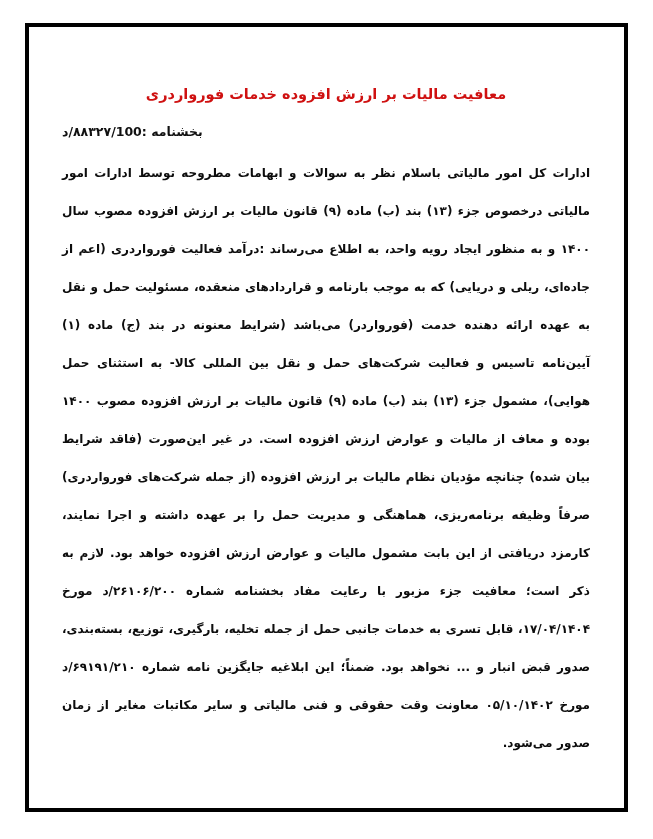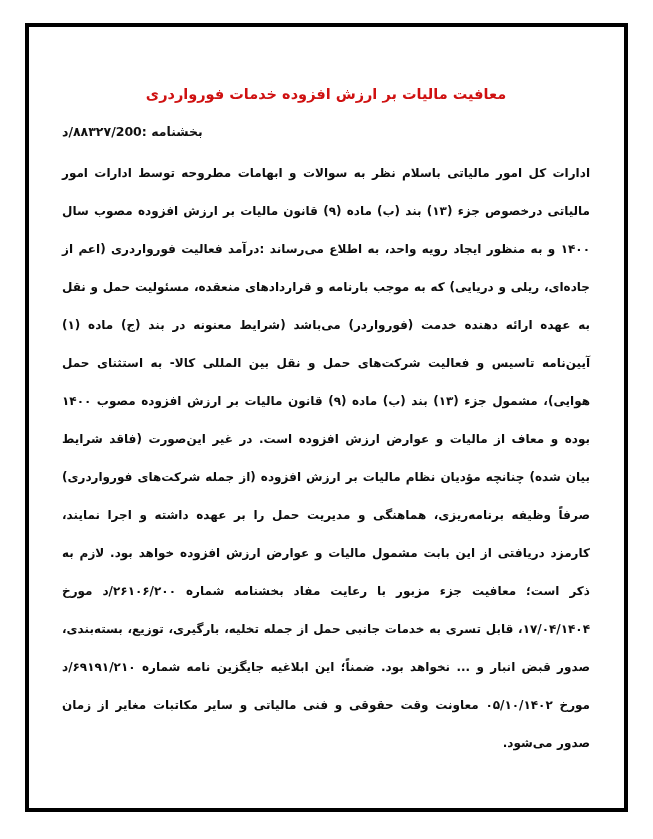--- a/index.html
+++ b/index.html
@@ -92,21 +92,21 @@
 
 <div class="page">
 
   <div class="page-frame"></div>
 
   <div class="content">
 
     <h1 class="doc-title">معافیت مالیات بر ارزش افزوده خدمات فورواردری</h1>
 
     <div class="meta-block">
-      <span class="meta-line">بخشنامه :۸۸۳۲۷/200/د</span>
+      <span class="meta-line">بخشنامه :۸۸۳۲۷/100/د</span>
     </div>
 
     <div class="body-block">
       <p class="body-para">ادارات کل امور مالیاتی باسلام نظر به سوالات و ابهامات مطروحه توسط ادارات امور مالیاتی درخصوص جزء (۱۳) بند (ب) ماده (۹) قانون مالیات بر ارزش افزوده مصوب سال ۱۴۰۰ و به منظور ایجاد رویه واحد، به اطلاع می‌رساند :درآمد فعالیت فورواردری (اعم از جاده‌ای، ریلی و دریایی) که به موجب بارنامه و قراردادهای منعقده، مسئولیت حمل و نقل به عهده ارائه دهنده خدمت (فورواردر) می‌باشد (شرایط معنونه در بند (ج) ماده (۱) آیین‌نامه تاسیس و فعالیت شرکت‌های حمل و نقل بین المللی کالا- به استثنای حمل هوایی)، مشمول جزء (۱۳) بند (ب) ماده (۹) قانون مالیات بر ارزش افزوده مصوب ۱۴۰۰ بوده و معاف از مالیات و عوارض ارزش افزوده است. در غیر این‌صورت (فاقد شرایط بیان شده) چنانچه مؤدیان نظام مالیات بر ارزش افزوده (از جمله شرکت‌های فورواردری) صرفاً وظیفه برنامه‌ریزی، هماهنگی و مدیریت حمل را بر عهده داشته و اجرا نمایند، کارمزد دریافتی از این بابت مشمول مالیات و عوارض ارزش افزوده خواهد بود. لازم به ذکر است؛ معافیت جزء مزبور با رعایت مفاد بخشنامه شماره ۲۶۱۰۶/۲۰۰/د مورخ ۱۷/۰۴/۱۴۰۴، قابل تسری به خدمات جانبی حمل از جمله تخلیه، بارگیری، توزیع، بسته‌بندی، صدور قبض انبار و ... نخواهد بود. ضمناً؛ این ابلاغیه جایگزین نامه شماره ۶۹۱۹۱/۲۱۰/د مورخ ۰۵/۱۰/۱۴۰۲ معاونت وقت حقوقی و فنی مالیاتی و سایر مکاتبات مغایر از زمان صدور می‌شود.</p>
     </div>
 
   </div>
 </div>
 
 </body></html>

